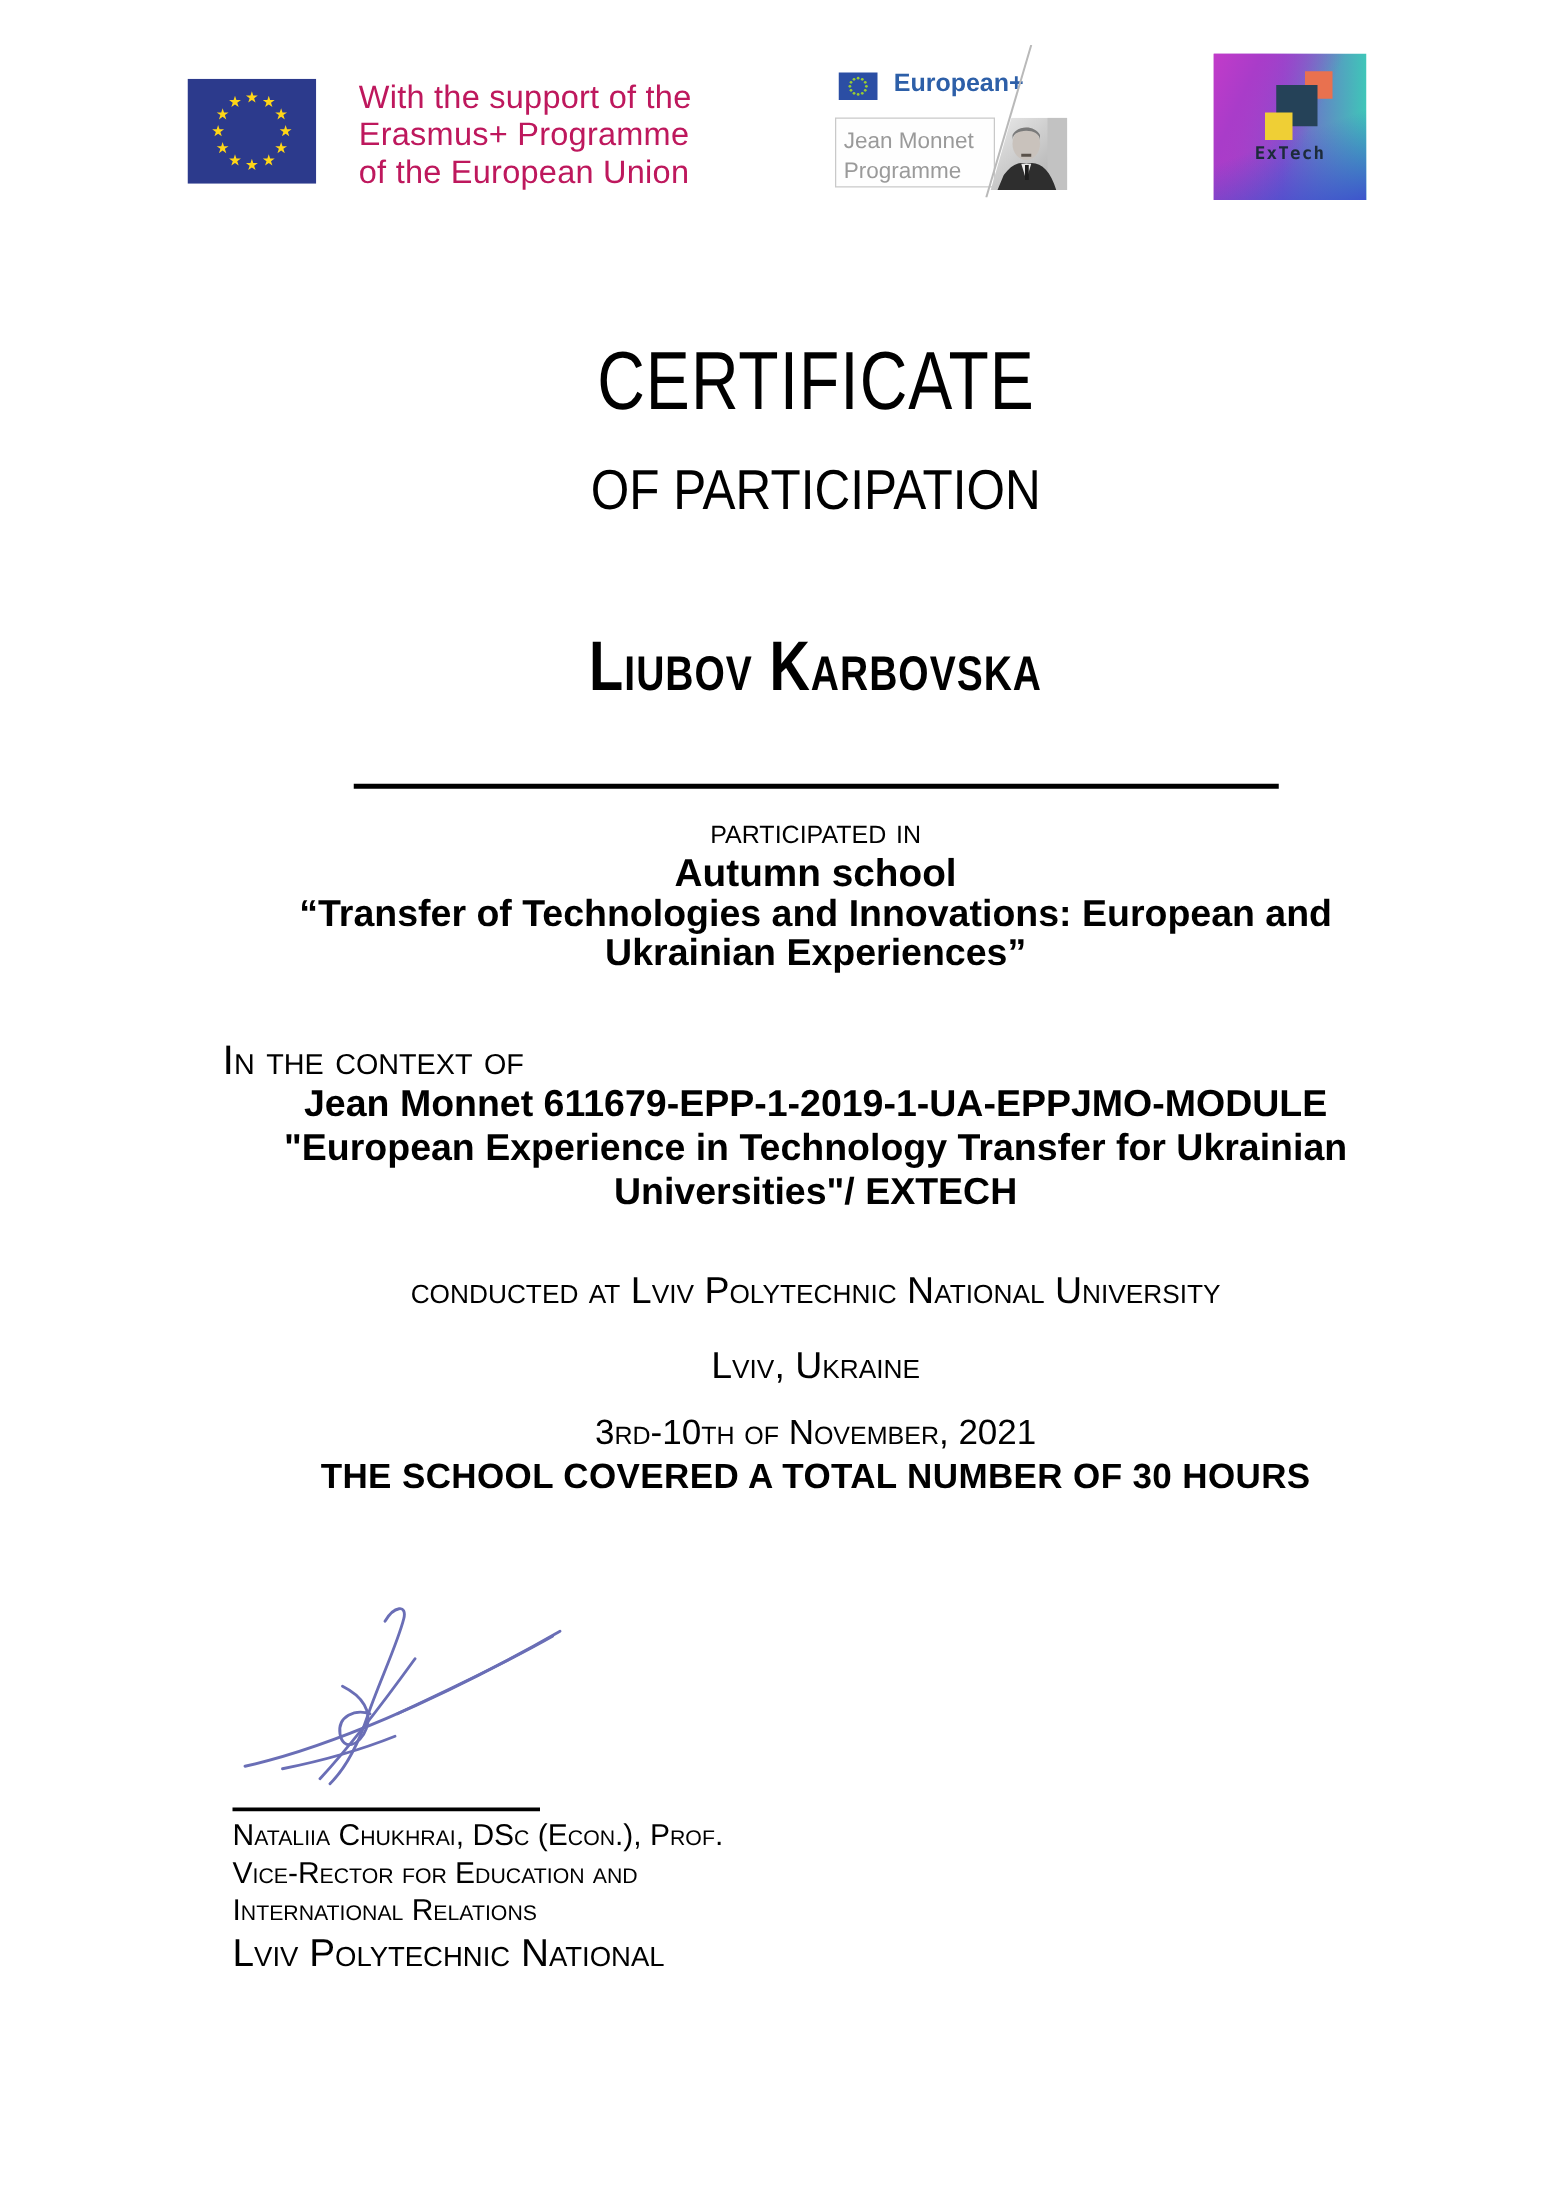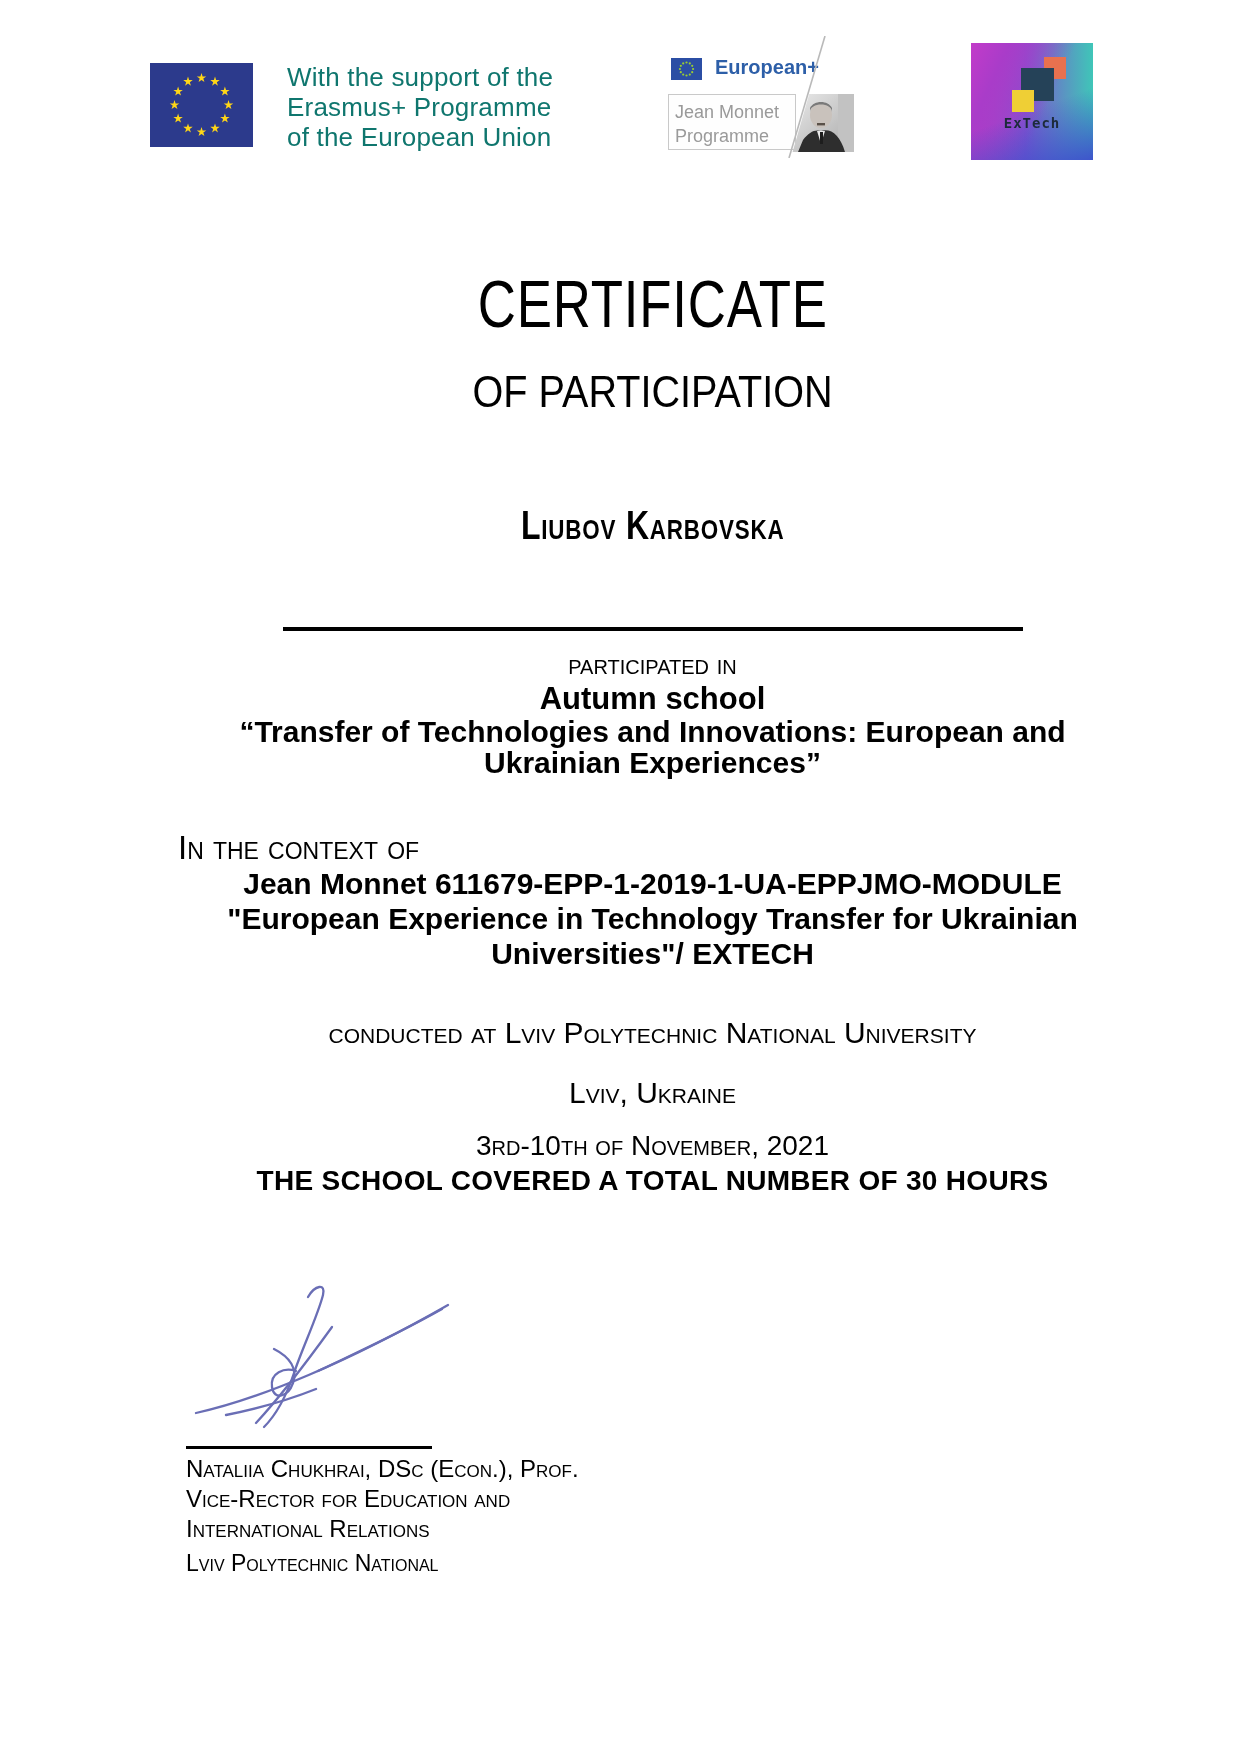--- a/index.html
+++ b/index.html
@@ -9,21 +9,21 @@
     margin:0 auto;
     background:#ffffff;
     font-family:"Liberation Sans", sans-serif;
     color:#000;
     overflow:hidden;
   }
   
   .eu-flag{position:absolute;left:150px;top:63px;width:103px;height:84px;}
   .eu-caption{
     position:absolute;left:287px;top:62px;
-    font-size:26px;line-height:30px;color:#0f766e;
+    font-size:26px;line-height:30px;color:#be185d;
     letter-spacing:0.2px;
   }
   .jm-logo{position:absolute;left:665px;top:36px;width:198px;height:122px;}
   .jm-flag{position:absolute;left:6px;top:22px;width:31px;height:22px;background:#2b4ea4;}
   .jm-brand{position:absolute;left:50px;top:20px;font-size:20px;font-weight:600;color:#2d5fa8;}
   .jm-box{
     position:absolute;left:3px;top:58px;width:128px;height:56px;
     border:1px solid #c9c9c9;background:#fefefe;
     font-size:18px;line-height:24px;color:#9a9a9a;
     padding:5px 0 0 6px;box-sizing:border-box;
@@ -48,21 +48,21 @@
   }
   
   .center-line{position:absolute;left:64px;right:0;text-align:center;}
   .left-line{position:absolute;left:178px;}
   .sc{font-variant:small-caps;}
   .t-main{top:271px;font-size:66px;line-height:1;letter-spacing:1px;}
   .t-main > span{display:inline-block;transform:scaleX(0.8);}
   .t-sub{top:369px;font-size:45px;line-height:1;}
   .t-sub > span{display:inline-block;transform:scaleX(0.88);}
   .hereby{top:454px;font-size:33px;}
-  .name{top:505px;font-size:40px;font-weight:bold;line-height:1;}
+  .name{top:505px;font-size:56px;font-weight:bold;line-height:1;}
   .name > span{display:inline-block;transform:scaleX(0.8);letter-spacing:1px;}
   .rule{
     position:absolute;top:627px;left:283px;width:740px;height:0;
     border-top:4px solid #000;
   }
   .participated{top:649px;font-size:28px;}
   .autumn{top:681px;font-size:31px;font-weight:bold;}
   .event-title{top:716px;font-size:30px;font-weight:bold;line-height:31px;}
   .context-label{top:829px;font-size:33px;}
   .module{top:866px;font-size:30px;font-weight:bold;line-height:35px;}
@@ -72,21 +72,21 @@
   .hours{top:1165px;font-size:28px;font-weight:bold;letter-spacing:0.3px;}
   
   .sig-svg{position:absolute;left:190px;top:1275px;}
   .sig-rule{
     position:absolute;left:186px;top:1446px;width:246px;height:0;
     border-top:3px solid #000;
   }
   .sig-block{position:absolute;left:186px;top:1454px;width:420px;}
   .sig-name{font-size:24px;line-height:30px;}
   .sig-role{font-size:24px;line-height:30px;}
-  .sig-org{font-size:23px;line-height:38px;}
+  .sig-org{font-size:31px;line-height:38px;}
 </style>
 </head>
 <body>
 
 <div class="page">
 
   <svg class="eu-flag" viewBox="0 0 103 84" aria-hidden="true">
     <defs>
       <polygon id="st" points="0,-5 1.117,-1.537 4.755,-1.545 1.807,0.587 2.939,4.045 0,1.9 -2.939,4.045 -1.807,0.587 -4.755,-1.545 -1.117,-1.537" fill="#ffd617"></polygon>
     </defs>

